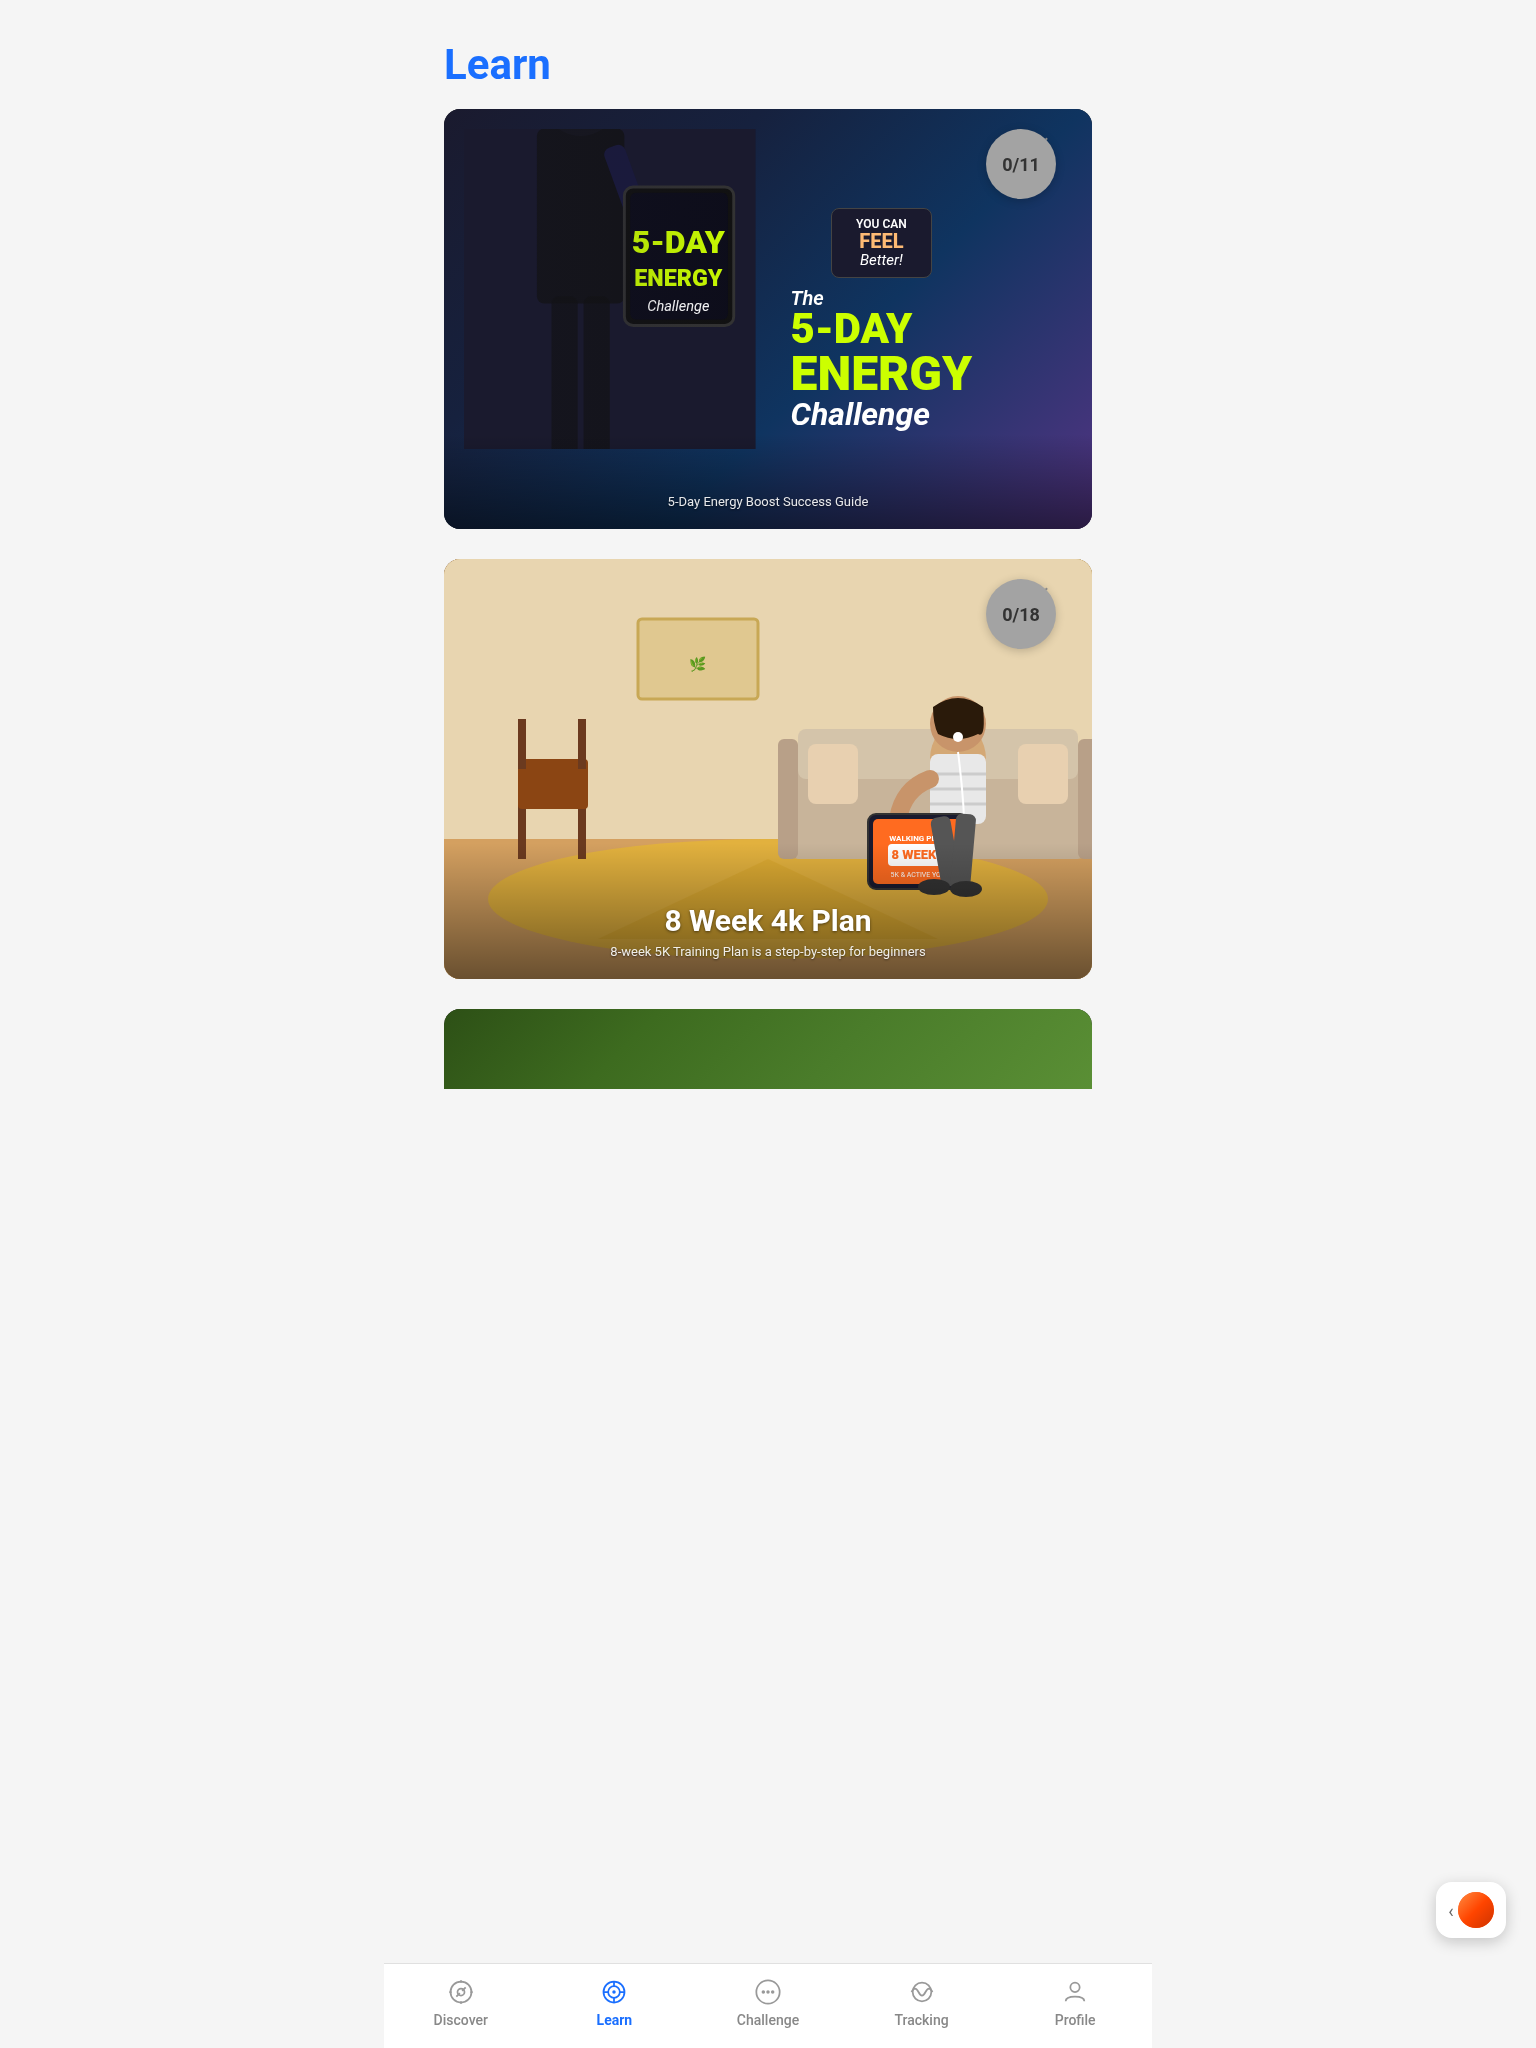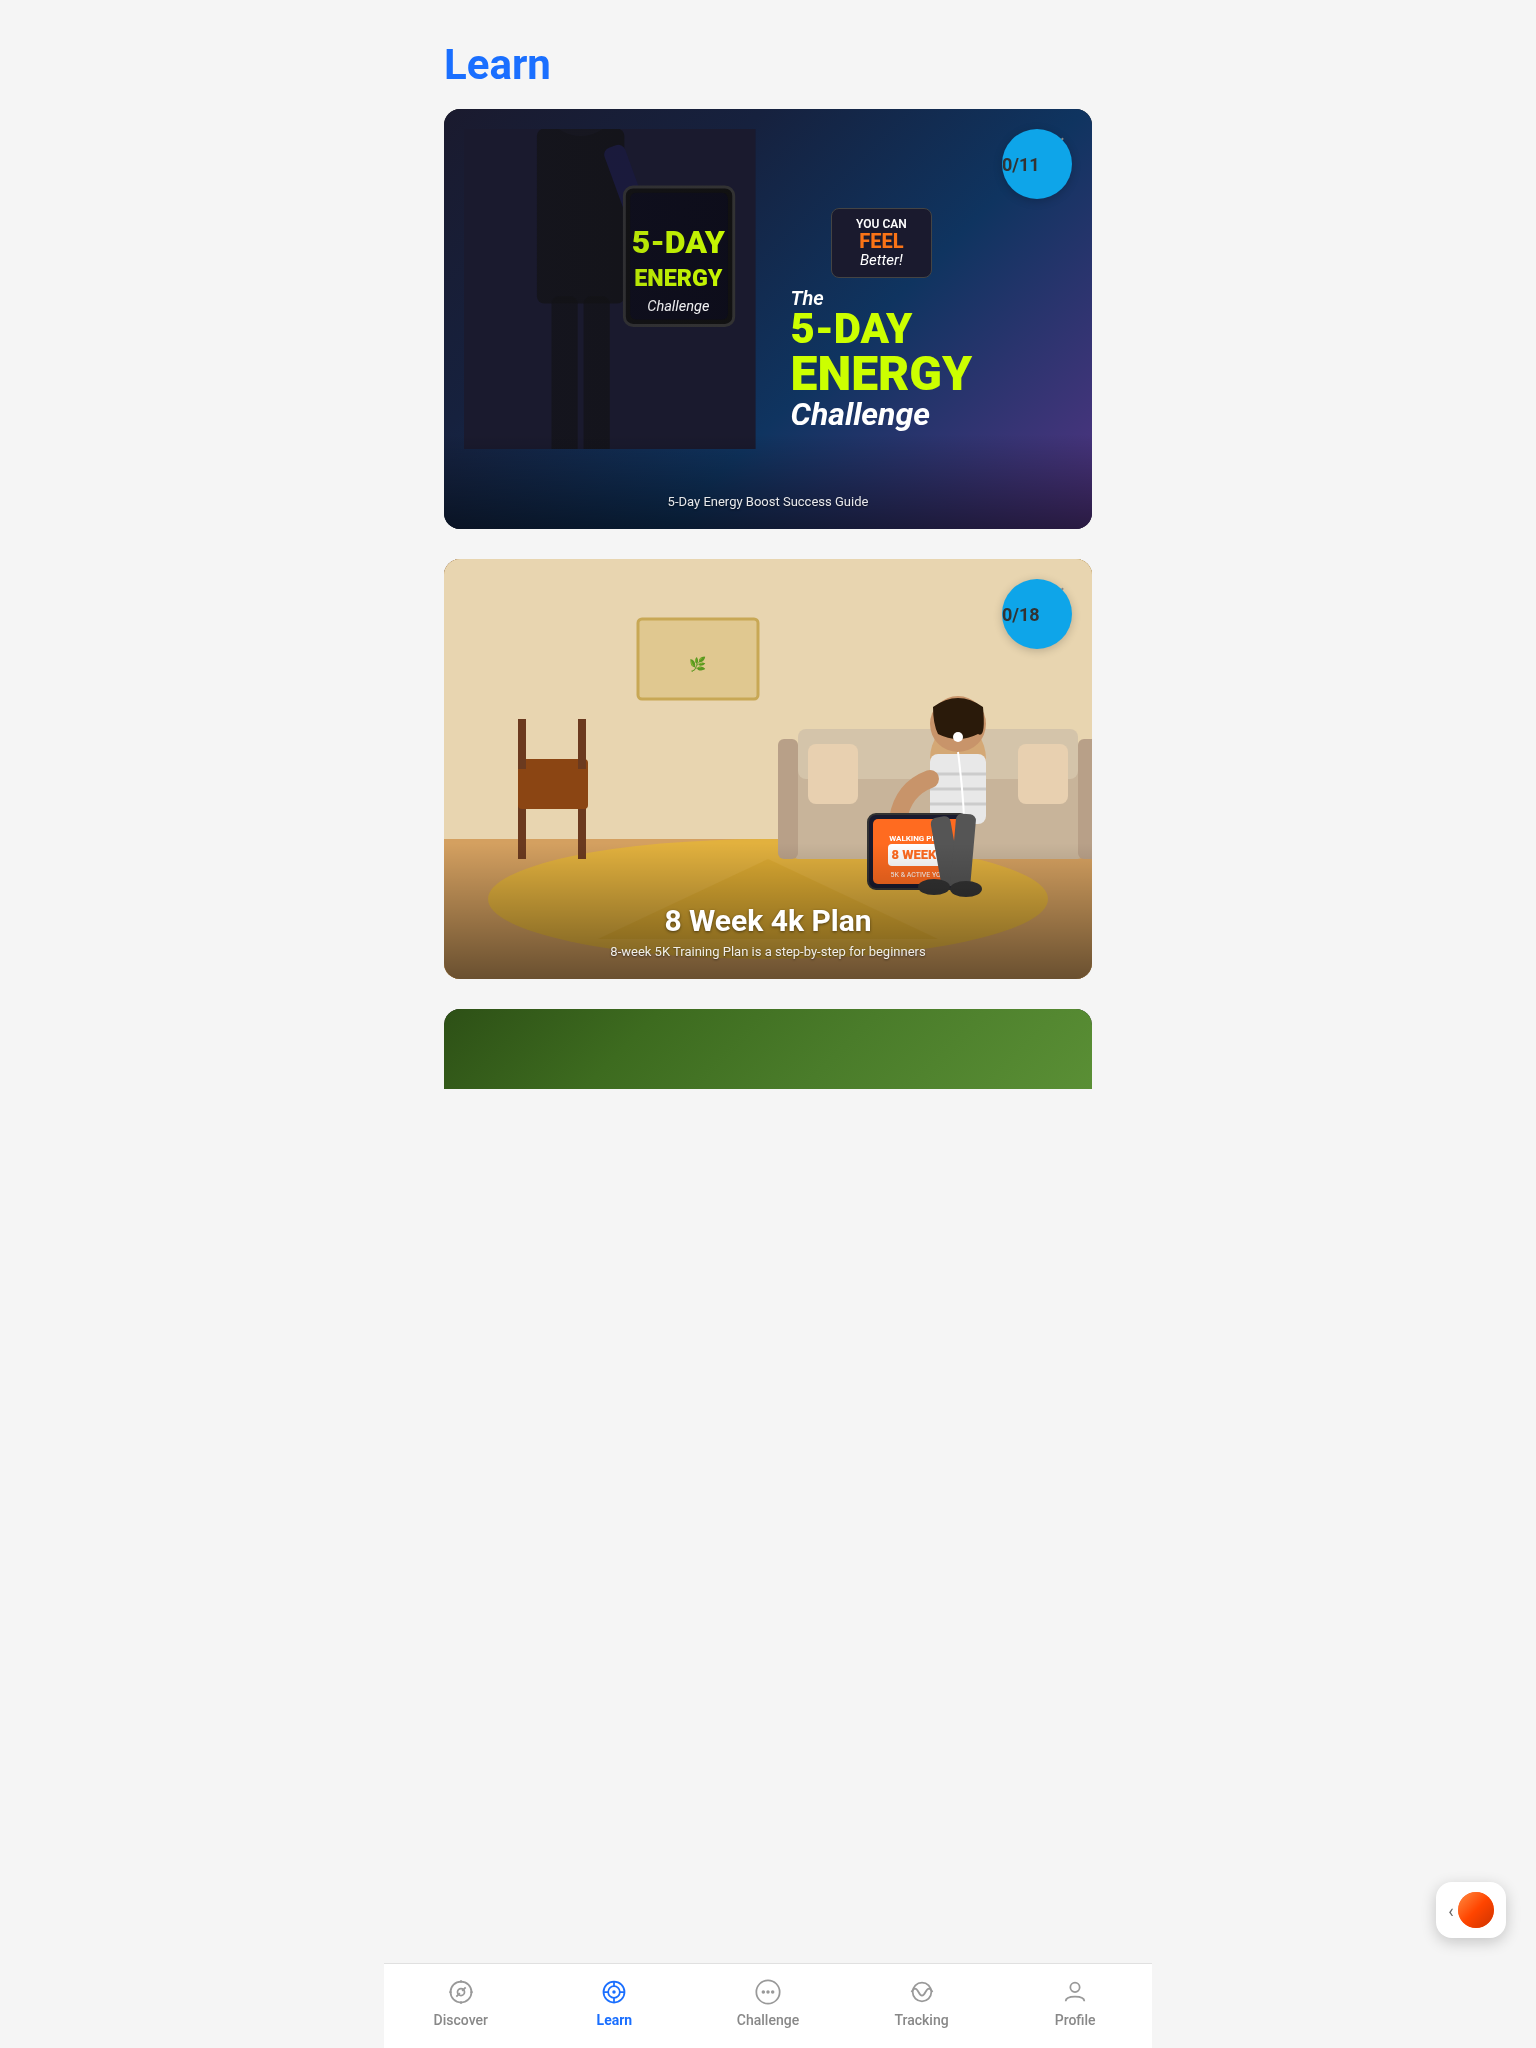--- a/index.html
+++ b/index.html
@@ -64,27 +64,28 @@
     }
 
     
     .card-walking .course-card-bg {
       background: linear-gradient(135deg, #8B4513 0%, #A0522D 20%, #DAA520 50%, #CD853F 80%, #8B7355 100%);
     }
 
     .progress-badge {
       position: absolute;
       top: 20px;
-      right: 20px;
-      background: #0ea5e9;
+      right: 36px;
+      background: #a3a3a3;
       border-radius: 50%;
       width: 70px;
       height: 70px;
       display: flex;
       flex-direction: column;
+      align-items: center;
       justify-content: center;
       box-shadow: 0 2px 10px rgba(0,0,0,0.2);
       z-index: 10;
     }
 
     .progress-badge::before {
       content: '•';
       position: absolute;
       top: 5px;
       right: 8px;
@@ -291,21 +292,21 @@
           <text x="147" y="198" fill="#ccff00" font-size="16" font-weight="900" text-anchor="middle">ENERGY</text>
           <text x="147" y="215" fill="white" font-size="10" text-anchor="middle" font-style="italic">Challenge</text>
         </svg>
         <div class="figure-overlay"></div>
       </div>
 
       <div style="position:absolute; right:0; top:0; bottom:0; width:65%; display:flex; flex-direction:column; align-items:center; justify-content:center; padding: 20px 10px;">
 
         <div style="background:#1a1a2e; border:1px solid #444; border-radius:8px; padding:8px 24px; margin-bottom:10px; text-align:center;">
           <div style="color:white; font-size:12px; font-weight:600;">YOU CAN</div>
-          <div style="color:#f97316; font-size:20px; font-weight:800; line-height:1;">FEEL</div>
+          <div style="color:#fdba74; font-size:20px; font-weight:800; line-height:1;">FEEL</div>
           <div style="color:white; font-size:15px; font-style:italic;">Better!</div>
         </div>
 
         <div style="text-align:left;">
           <span style="display:block; color:white; font-size:20px; font-style:italic; font-weight:600; line-height:1;">The</span>
           <span style="display:block; color:#ccff00; font-size:42px; font-weight:900; line-height:1;">5-DAY</span>
           <span style="display:block; color:#ccff00; font-size:48px; font-weight:900; line-height:1;">ENERGY</span>
           <span style="display:block; color:white; font-size:32px; font-style:italic; font-weight:700; line-height:1;">Challenge</span>
         </div>
       </div>

